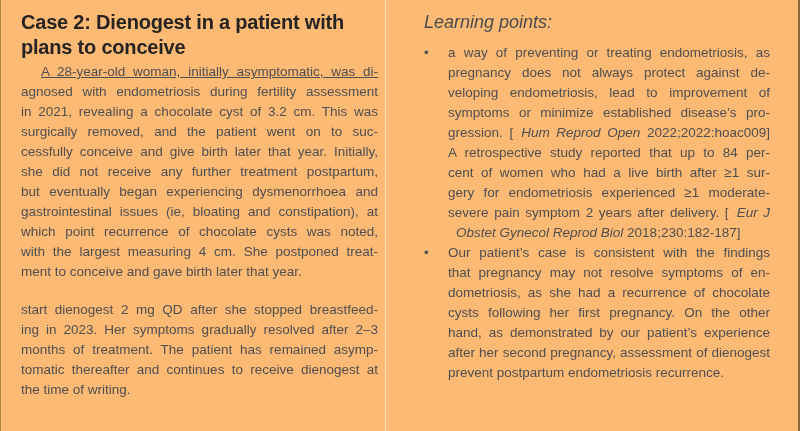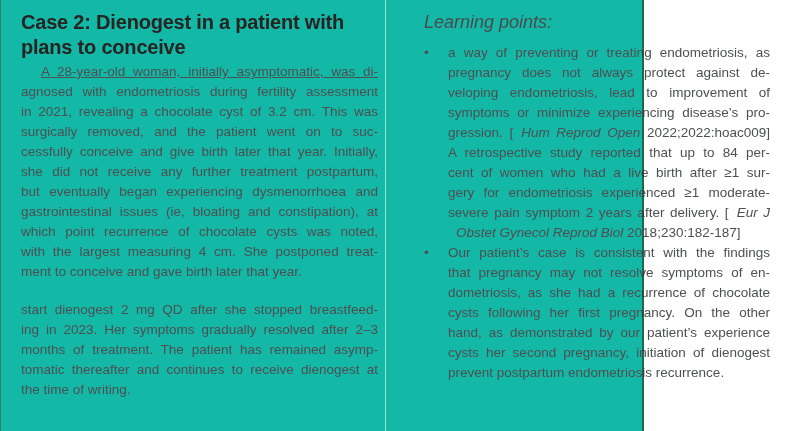--- a/index.html
+++ b/index.html
@@ -1,22 +1,22 @@
 <!DOCTYPE html>
 <html><head>
 <meta charset="utf-8">
 <style>
   html, body { margin: 0; padding: 0; }
   body {
     width: 800px; height: 431px; overflow: hidden;
     font-family: "Liberation Sans", sans-serif;
   }
   .panel {
-    position: relative; width: 644px; height: 431px;
-    background: #14b8a6;
+    position: relative; width: 800px; height: 431px;
+    background: #fdba74;
   }
   .panel::before { 
     content: ""; position: absolute; left: 0; top: 0; bottom: 0; width: 1px;
     background: rgba(70,65,0,0.45);
   }
   .panel::after { 
     content: ""; position: absolute; right: 0; top: 0; bottom: 0; width: 2px;
     background: rgba(40,38,10,0.55);
   }
   .divider {
@@ -94,36 +94,36 @@
 
   <div class="col-right">
     <h2 class="lp-title">Learning points:</h2>
     <div class="bodytext">
         <div class="bullet-item">
           <span class="bullet-marker">•</span>
           <div class="bullet-lines">
             <div class="line"><span>a way of preventing or treating endometriosis, as</span></div>
             <div class="line"><span>pregnancy does not always protect against de-</span></div>
             <div class="line"><span>veloping endometriosis, lead to improvement of</span></div>
-            <div class="line"><span>symptoms or minimize experiencing disease’s pro-</span></div>
+            <div class="line"><span>symptoms or minimize established disease’s pro-</span></div>
             <div class="line"><span>gression. [</span><span class="it">Hum Reprod Open</span><span> 2022;2022:hoac009]</span></div>
             <div class="line"><span>A retrospective study reported that up to 84 per-</span></div>
             <div class="line"><span>cent of women who had a live birth after ≥1 sur-</span></div>
             <div class="line"><span>gery for endometriosis experienced ≥1 moderate-</span></div>
             <div class="line"><span>severe pain symptom 2 years after delivery. [</span><span class="it">Eur J</span></div>
             <div class="line last"><span class="it">Obstet Gynecol Reprod Biol</span><span> 2018;230:182-187]</span></div>
           </div>
         </div>
         <div class="bullet-item">
           <span class="bullet-marker">•</span>
           <div class="bullet-lines">
             <div class="line"><span>Our patient’s case is consistent with the findings</span></div>
             <div class="line"><span>that pregnancy may not resolve symptoms of en-</span></div>
             <div class="line"><span>dometriosis, as she had a recurrence of chocolate</span></div>
             <div class="line"><span>cysts following her first pregnancy. On the other</span></div>
             <div class="line"><span>hand, as demonstrated by our patient’s experience</span></div>
-            <div class="line"><span>cysts her second pregnancy, initiation of dienogest</span></div>
+            <div class="line"><span>after her second pregnancy, assessment of dienogest</span></div>
             <div class="line last"><span>prevent postpartum endometriosis recurrence.</span></div>
           </div>
         </div>
       </div>
   </div>
 </div>
 
 </body></html>

